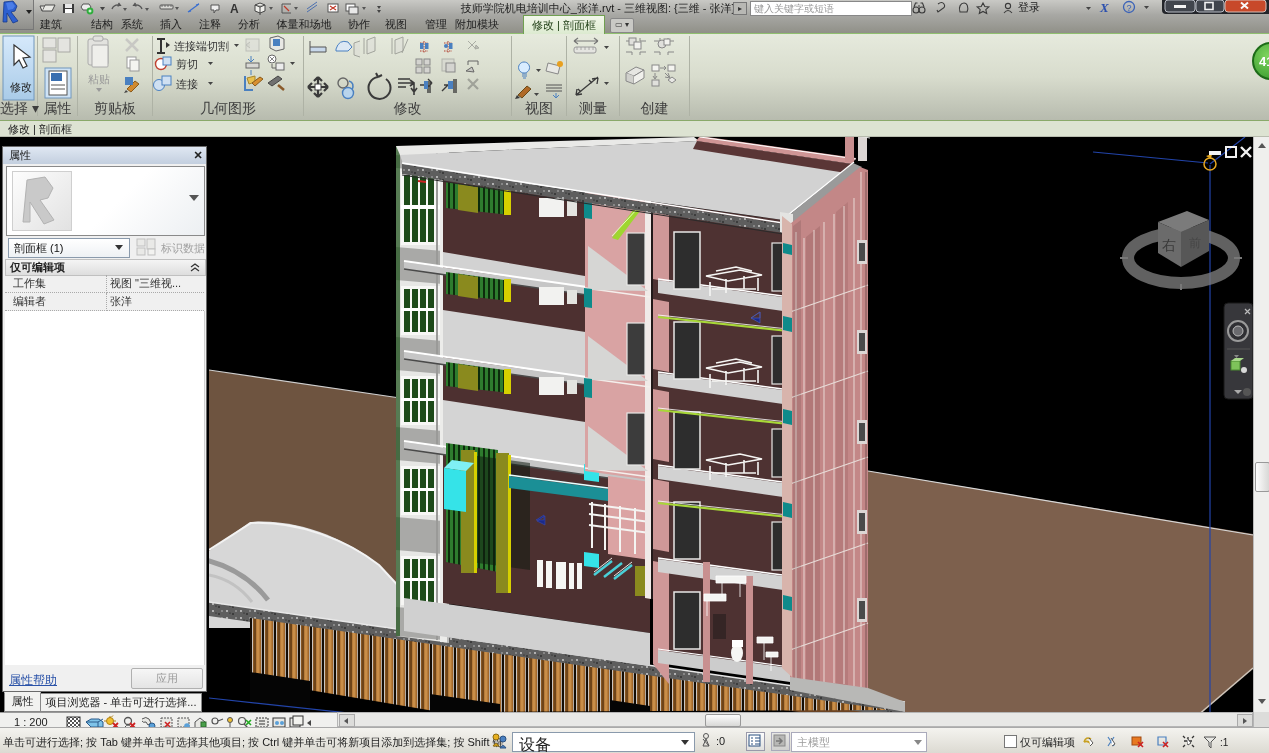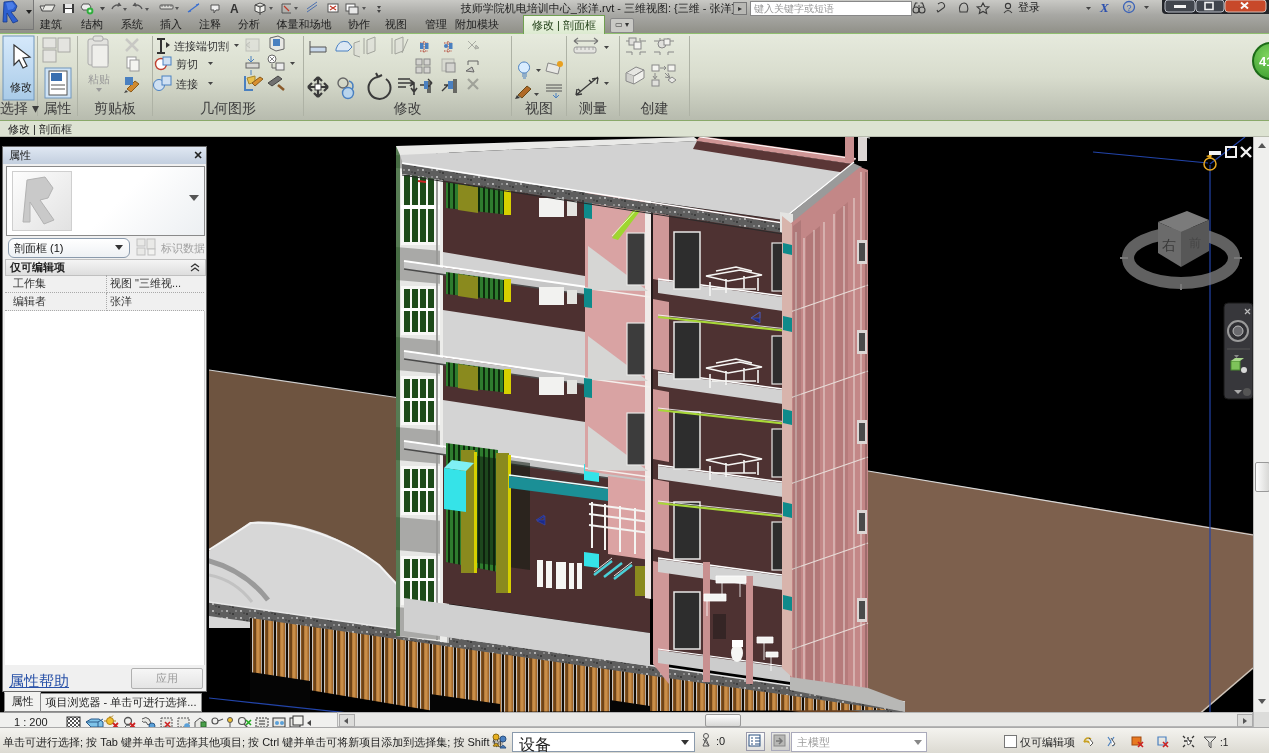--- a/index.html
+++ b/index.html
@@ -128,21 +128,21 @@
   <rect x="3" y="0" width="30" height="12" rx="3" fill="#41454d" stroke="#babec6" stroke-width="1"></rect>
   <rect x="34" y="0" width="28" height="12" rx="3" fill="#41454d" stroke="#babec6" stroke-width="1"></rect>
   <rect x="63" y="0" width="41" height="12" rx="3" fill="#c8492a" stroke="#d8c0b8" stroke-width="1"></rect>
   <rect x="12" y="5" width="12" height="3" fill="#f2f2f2"></rect>
   <rect x="43" y="2.5" width="8" height="7" fill="none" stroke="#f2f2f2" stroke-width="1.6"></rect>
   <path d="M79 2.5 l7 6 m0 -6 l-7 6" stroke="#f8f8f8" stroke-width="2"></path>
  </svg>
 </div>
 
 <div class="rtab abs" style="left:29px;width:44px">建筑</div>
-<div class="rtab abs" style="left:70px;width:44px">结构</div>
+<div class="rtab abs" style="left:80px;width:44px">结构</div>
 <div class="rtab abs" style="left:110px;width:44px">系统</div>
 <div class="rtab abs" style="left:149px;width:44px">插入</div>
 <div class="rtab abs" style="left:188px;width:44px">注释</div>
 <div class="rtab abs" style="left:227px;width:44px">分析</div>
 <div class="rtab abs" style="left:271px;width:66px">体量和场地</div>
 <div class="rtab abs" style="left:337px;width:44px">协作</div>
 <div class="rtab abs" style="left:374px;width:44px">视图</div>
 <div class="rtab abs" style="left:414px;width:44px">管理</div>
 <div class="rtab abs" style="left:455px;width:44px">附加模块</div>
 <div class="abs" style="left:610px;top:18px;width:22px;height:13px;background:#c9c9c5;border:1px solid #888;border-radius:2px;font-size:8px;color:#333;text-align:center;line-height:12px">▭ ▾</div>
@@ -736,21 +736,21 @@
 
  <div class="abs" style="left:3px;top:19px;width:197px;height:68px;background:linear-gradient(135deg,#ffffff 55%,#eceff2);border:1px solid #8a8a8a">
    <div class="abs" style="left:5px;top:4px;width:58px;height:58px;background:linear-gradient(135deg,#fdfdfd,#e2e2e2);border:1px solid #cfcfcf">
      <svg width="56" height="56" xmlns="http://www.w3.org/2000/svg">
           <path d="M14 8 L32 5 L40 16 L35 26 L27 28 L41 48 L31 52 L17 30 L17 50 L10 50 Z" fill="#c9c9c9" stroke="#b2b2b2"></path>
         </svg>
    </div>
    <div class="abs" style="left:182px;top:28px;width:0;height:0;border-left:5px solid transparent;border-right:5px solid transparent;border-top:6px solid #555"></div>
  </div>
 
- <div class="abs" style="left:5px;top:91px;width:120px;height:18px;background:linear-gradient(#ffffff,#eef1f4);border:1px solid #8a9aac;border-radius:6px">
+ <div class="abs" style="left:5px;top:91px;width:120px;height:18px;background:linear-gradient(#ffffff,#eef1f4);border:1px solid #8a9aac;border-radius:0">
    <span class="abs" style="left:5px;top:2px;font-size:11px;color:#111">剖面框 (1)</span>
    <div class="abs" style="left:106px;top:6px;width:0;height:0;border-left:4px solid transparent;border-right:4px solid transparent;border-top:5px solid #333"></div>
  </div>
  <svg class="abs" style="left:133px;top:90px" width="22" height="20" xmlns="http://www.w3.org/2000/svg" opacity="0.55">
    <rect x="1" y="2" width="8" height="7" fill="#e4e4e0" stroke="#999"></rect>
       <rect x="11" y="2" width="8" height="10" fill="#e4e4e0" stroke="#999"></rect>
       <rect x="1" y="11" width="8" height="7" fill="#e4e4e0" stroke="#999"></rect>
       <rect x="12" y="12" width="7" height="6" fill="#f4f4f0" stroke="#999"></rect>
  </svg>
  <span class="abs" style="left:158px;top:94px;font-size:11px;color:#a0a0a0">标识数据</span>
@@ -768,21 +768,21 @@
       <span class="abs" style="left:3px;top:1px;font-size:11px;color:#333">视图 "三维视...</span>
     </div>
  <div class="abs" style="left:2px;top:146px;width:101px;height:17px;border-bottom:1px dotted #aaa;border-right:1px dotted #aaa">
       <span class="abs" style="left:8px;top:1px;font-size:11px;color:#333">编辑者</span>
     </div>
  <div class="abs" style="left:104px;top:146px;width:97px;height:17px;border-bottom:1px dotted #aaa">
       <span class="abs" style="left:3px;top:1px;font-size:11px;color:#333">张洋</span>
     </div>
  <div class="abs" style="left:2px;top:164px;width:199px;height:354px;background:#fff;border-right:1px solid #d0d0d0"></div>
 
- <a class="abs" style="left:6px;top:525px;font-size:15px;color:#2a52a8;text-decoration:underline">属性帮助</a>
+ <a class="abs" style="left:6px;top:525px;font-size:12px;color:#2a52a8;text-decoration:underline">属性帮助</a>
  <div class="abs" style="left:128px;top:521px;width:70px;height:19px;background:linear-gradient(#f6f6f6,#e4e4e4);border:1px solid #b0b0b0;border-radius:2px;text-align:center;font-size:11px;color:#9a9a9a;line-height:19px">应用</div>
 </div>
 <div id="paltabs" class="abs">
  <div class="abs" style="left:2px;top:0;width:35px;height:18px;background:#f2f2f0;border:1px solid #888;border-top:1px solid #f2f2f0;font-size:11px;text-align:center;line-height:17px;color:#222">属性</div>
  <div class="abs" style="left:38px;top:1px;width:160px;height:17px;background:#f2f2f0;border:1px solid #888;font-size:11px;text-align:center;line-height:16px;color:#222;white-space:nowrap;overflow:hidden">项目浏览器 - 单击可进行选择...</div>
 </div>
 
 <div id="vcb" class="abs">
  <span class="abs" style="left:14px;top:3px;font-size:11px;color:#222">1 : 200</span>
  <svg class="abs" style="left:64px;top:1px" width="270" height="17" xmlns="http://www.w3.org/2000/svg">

